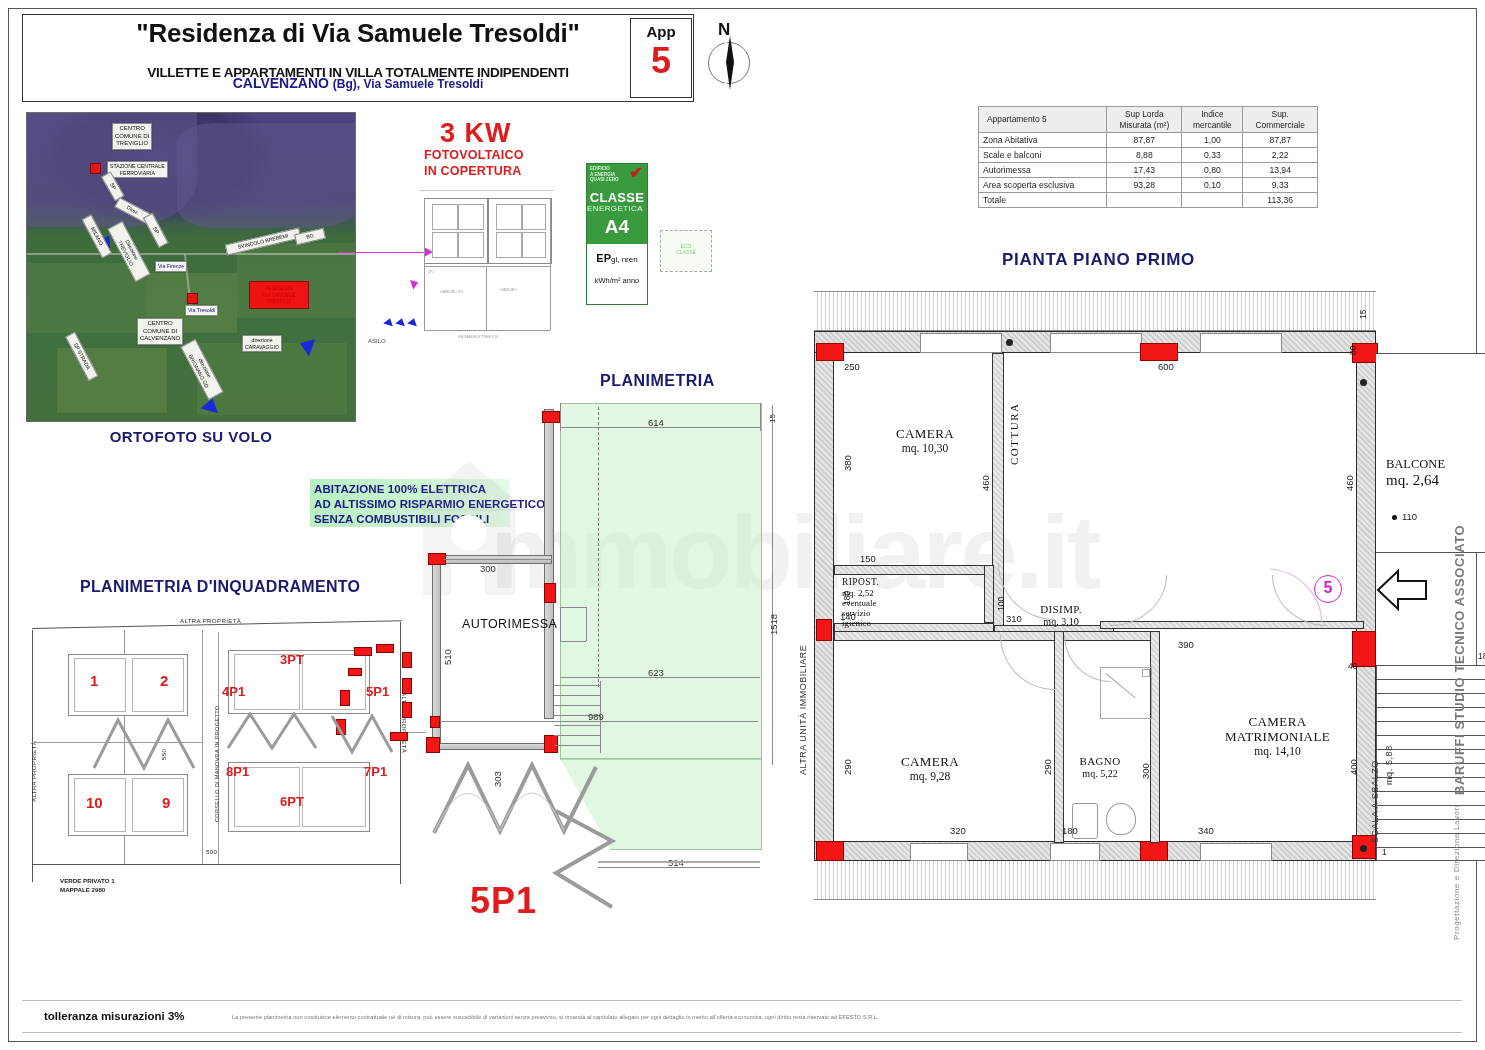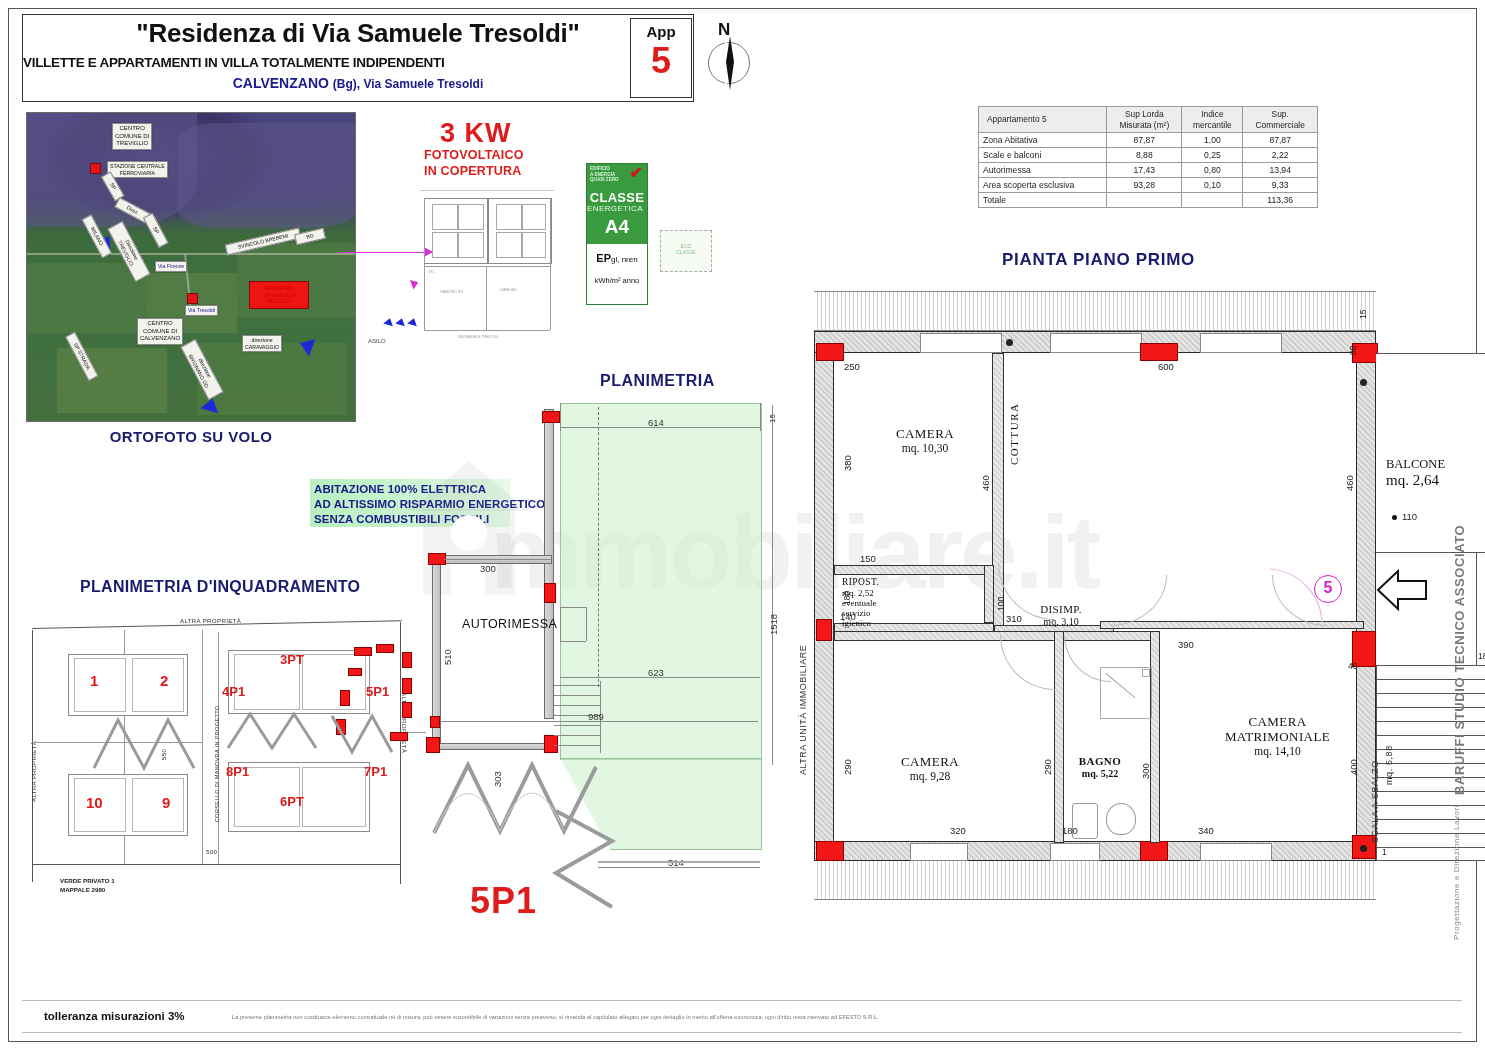--- a/index.html
+++ b/index.html
@@ -10,21 +10,21 @@
     position:relative;overflow:hidden;
   }
   .page{position:absolute;left:0;top:0;width:1485px;height:1050px;}
 
   
   .outer-frame{position:absolute;left:8px;top:8px;width:1469px;height:1034px;border:1px solid #555;box-sizing:border-box;}
 
   
   .titleblock{position:absolute;left:22px;top:14px;width:672px;height:88px;border:1px solid #333;box-sizing:border-box;background:#fff;}
   .t-line1{position:absolute;width:100%;top:3px;text-align:center;font-size:26px;font-weight:bold;color:#111;letter-spacing:-.2px;}
-  .t-line2{position:absolute;width:100%;top:40px;font-size:13.5px;color:#111;font-weight:600;letter-spacing:-.3px;}
+  .t-line2{position:absolute;width:100%;top:50px;text-align:center;font-size:13.5px;color:#111;font-weight:600;letter-spacing:-.3px;}
   .t-line3{position:absolute;width:100%;top:60px;text-align:center;font-size:14px;color:#1a1a8c;font-weight:bold;}
   .t-line3 .sub{font-size:12px;font-weight:600;}
 
   .appbox{position:absolute;left:630px;top:18px;width:62px;height:80px;border:1px solid #333;box-sizing:border-box;background:#fff;}
   .appbox .app-lab{position:absolute;width:100%;top:4px;text-align:center;font-size:15px;font-weight:bold;color:#111;}
   .appbox .app-num{position:absolute;width:100%;top:24px;text-align:center;font-size:36px;font-weight:bold;color:#e01b1b;line-height:1;}
 
   
   .compass{position:absolute;left:700px;top:22px;width:56px;height:80px;}
   .compass .n{position:absolute;left:18px;top:-2px;font-size:17px;font-weight:bold;color:#111;}
@@ -232,21 +232,21 @@
     <tbody>
       <tr>
         <td class="lbl">Zona Abitativa</td>
         <td class="num">87,87</td>
         <td class="num">1,00</td>
         <td class="num">87,87</td>
       </tr>
       <tr>
         <td class="lbl">Scale e balconi</td>
         <td class="num">8,88</td>
-        <td class="num">0,25</td>
+        <td class="num">0,33</td>
         <td class="num">2,22</td>
       </tr>
       <tr>
         <td class="lbl">Autorimessa</td>
         <td class="num">17,43</td>
         <td class="num">0,80</td>
         <td class="num">13,94</td>
       </tr>
       <tr>
         <td class="lbl">Area scoperta esclusiva</td>
@@ -615,21 +615,21 @@
     <div class="fp-room small" style="left:206px;top:328px;width:110px;">
       <div class="nm">DISIMP.</div>
       <div class="ar">mq. 3,10</div>
     </div>
 
     <div class="fp-room" style="left:60px;top:480px;width:140px;">
       <div class="nm">CAMERA</div>
       <div class="ar">mq. 9,28</div>
     </div>
 
-    <div class="fp-room small" style="left:264px;top:480px;width:72px;font-weight:bold;">
+    <div class="fp-room small" style="left:264px;top:480px;width:72px;">
       <div class="nm">BAGNO</div>
       <div class="ar">mq. 5,22</div>
     </div>
 
     <div class="fp-room" style="left:390px;top:440px;width:175px;">
       <div class="nm">CAMERA</div>
       <div class="nm">MATRIMONIALE</div>
       <div class="ar">mq. 14,10</div>
     </div>
 

